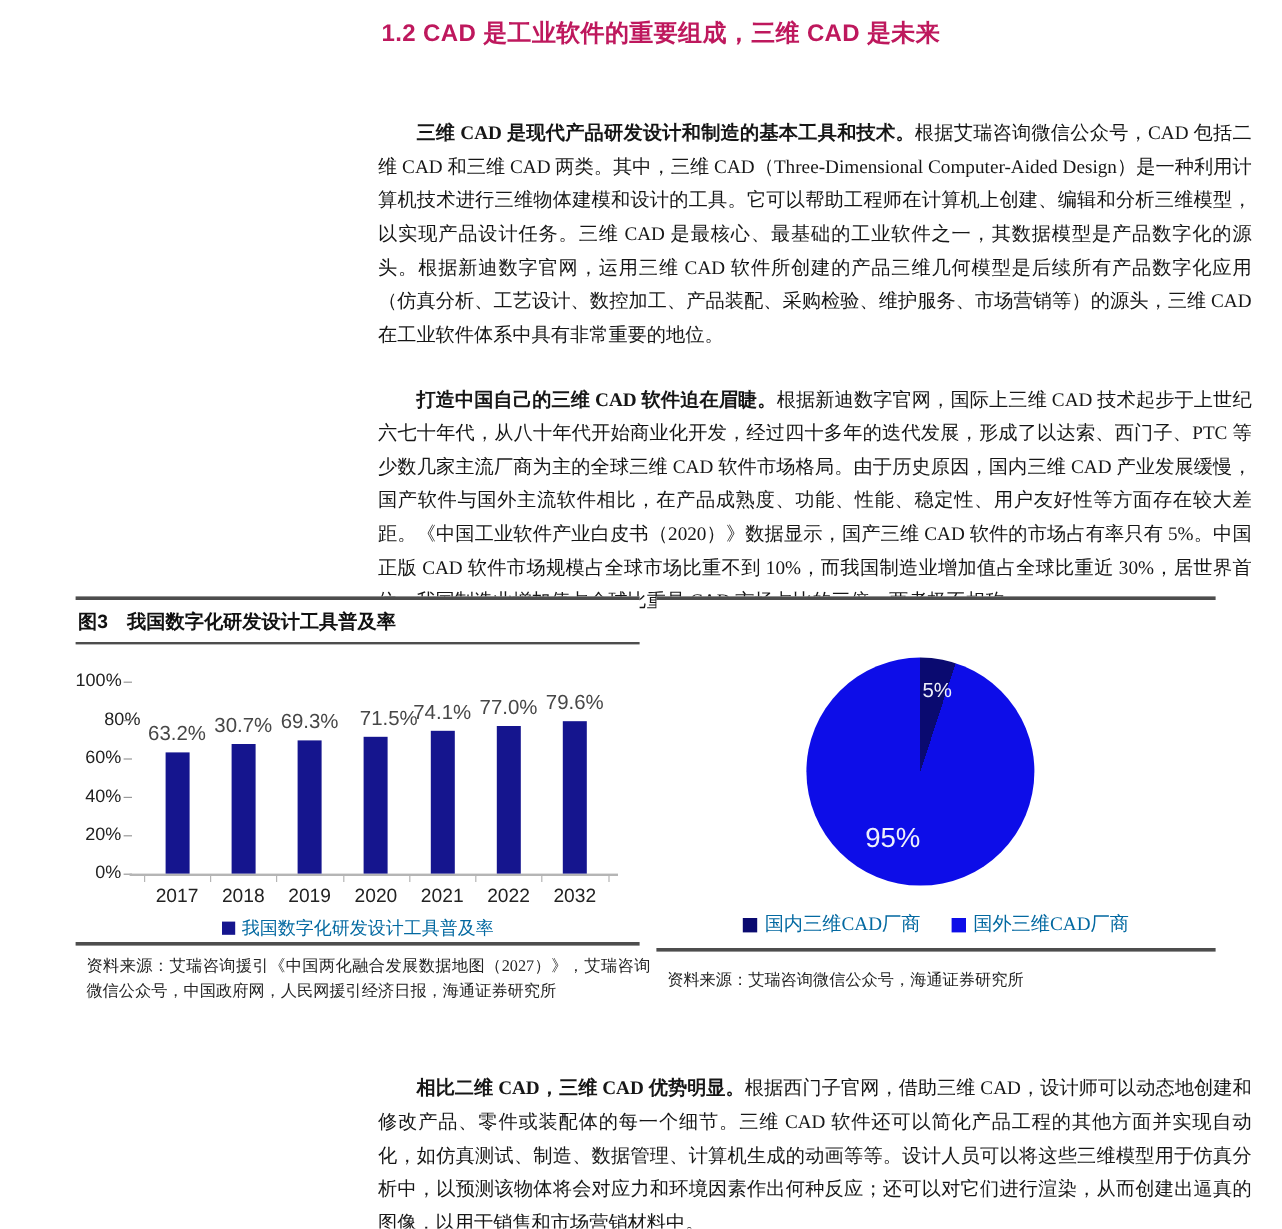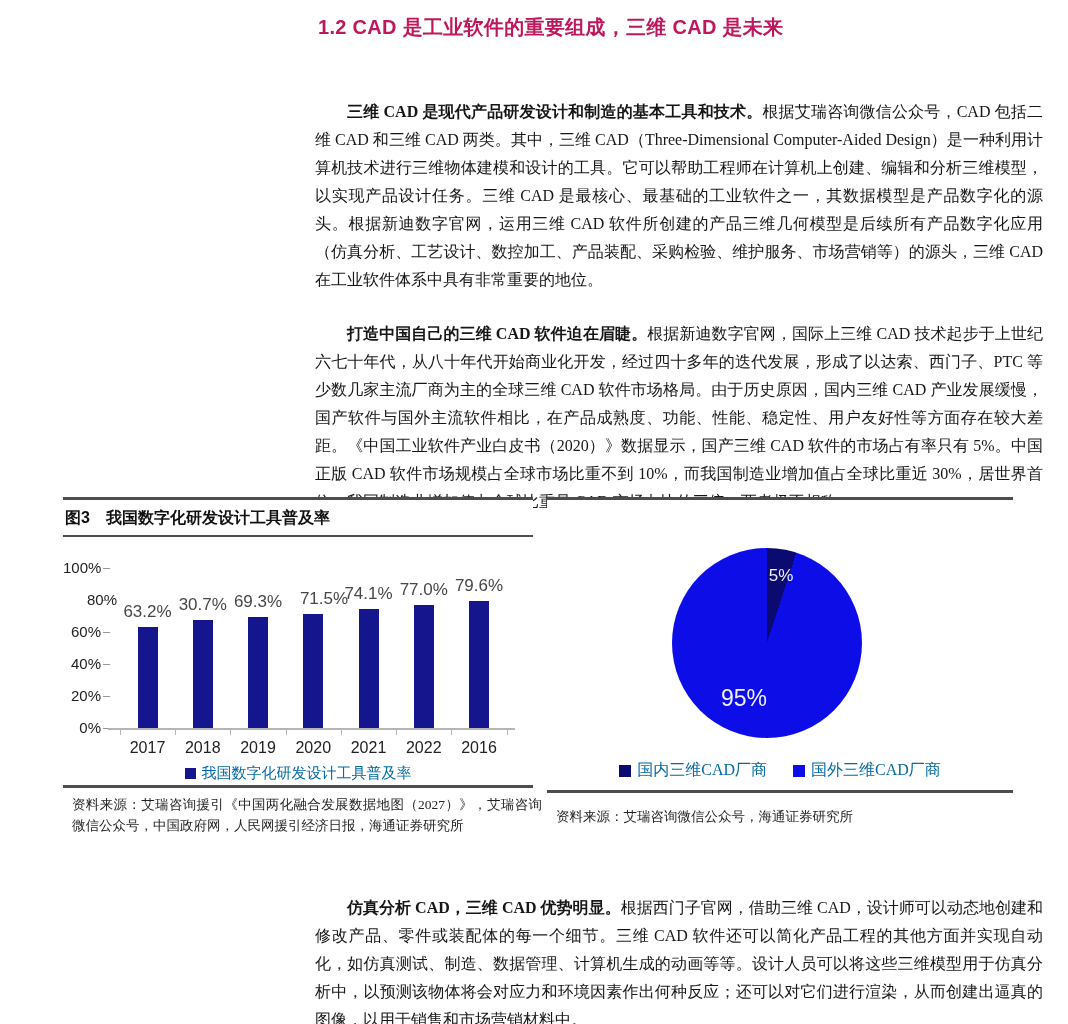--- a/index.html
+++ b/index.html
@@ -116,21 +116,21 @@
         <div class="vlab" style="left: 230px; top: 52.6px;">71.5%</div>
         <div class="xlab" style="left: 221.25px; top: 203px;">2020</div>
         <div class="bar" style="left: 295.5px; top: 73.44px; width: 20px; height: 118.56px; background: rgb(21, 21, 142);"></div>
         <div class="vlab" style="left: 274.5px; top: 48.44px;">74.1%</div>
         <div class="xlab" style="left: 276.5px; top: 203px;">2021</div>
         <div class="bar" style="left: 350.75px; top: 68.8px; width: 20px; height: 123.2px; background: rgb(21, 21, 142);"></div>
         <div class="vlab" style="left: 329.75px; top: 43.8px;">77.0%</div>
         <div class="xlab" style="left: 331.75px; top: 203px;">2022</div>
         <div class="bar" style="left: 406px; top: 64.64px; width: 20px; height: 127.36px; background: rgb(21, 21, 142);"></div>
         <div class="vlab" style="left: 385px; top: 39.64px; text-align: center;">79.6%</div>
-        <div class="xlab" style="left: 387px; top: 203px;">2016</div>
+        <div class="xlab" style="left: 387px; top: 203px;">2032</div>
         <div class="legend-row" style="top: 228px;">
           <div class="legend-item">
             <div class="legend-sq" style="background: rgb(21, 21, 142);"></div>
             <div>我国数字化研发设计工具普及率</div>
           </div>
         </div>
       </div>
   </div>
 
   <div class="fig-panel" id="fig4">
@@ -147,15 +147,15 @@
             <div class="legend-sq" style="background: rgb(13, 13, 232);"></div>
             <div>国外三维CAD厂商</div>
           </div>
         </div>
       </div>
   </div>
 
   <div class="source" id="src3">资料来源：艾瑞咨询援引《中国两化融合发展数据地图（2027）》，艾瑞咨询微信公众号，中国政府网，人民网援引经济日报，海通证券研究所</div>
   <div class="source" id="src4">资料来源：艾瑞咨询微信公众号，海通证券研究所</div>
 
-  <div class="para p3"><span class="lead">仿真分析 CAD，三维 CAD 优势明显。</span><span>根据西门子官网，借助三维 CAD，设计师可以动态地创建和修改产品、零件或装配体的每一个细节。三维 CAD 软件还可以简化产品工程的其他方面并实现自动化，如仿真测试、制造、数据管理、计算机生成的动画等等。设计人员可以将这些三维模型用于仿真分析中，以预测该物体将会对应力和环境因素作出何种反应；还可以对它们进行渲染，从而创建出逼真的图像，以用于销售和市场营销材料中。</span></div>
+  <div class="para p3"><span class="lead">相比二维 CAD，三维 CAD 优势明显。</span><span>根据西门子官网，借助三维 CAD，设计师可以动态地创建和修改产品、零件或装配体的每一个细节。三维 CAD 软件还可以简化产品工程的其他方面并实现自动化，如仿真测试、制造、数据管理、计算机生成的动画等等。设计人员可以将这些三维模型用于仿真分析中，以预测该物体将会对应力和环境因素作出何种反应；还可以对它们进行渲染，从而创建出逼真的图像，以用于销售和市场营销材料中。</span></div>
 
 </div>
 
 </body></html>

